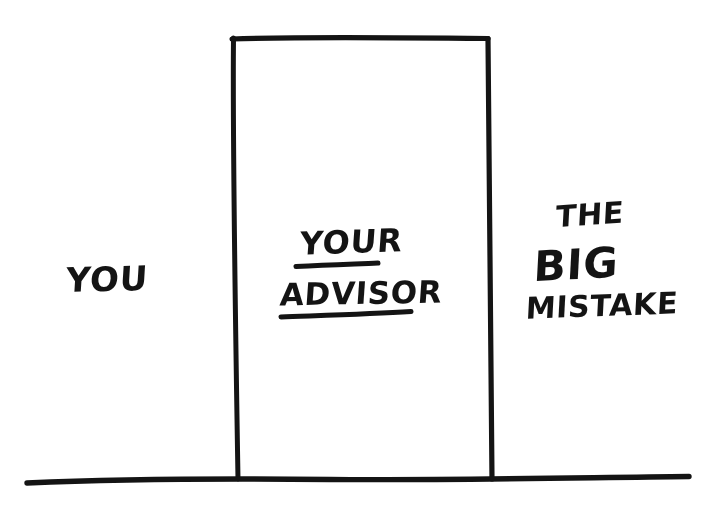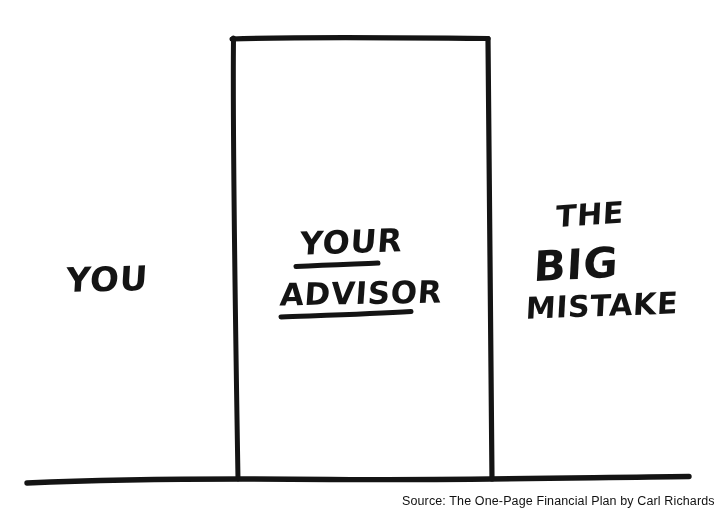--- a/index.html
+++ b/index.html
@@ -106,15 +106,14 @@
   <div class="sk-label" id="label-your">YOUR</div>
 
   <div class="sk-label" id="label-advisor">ADVISOR</div>
 
   <div class="sk-label" id="label-the">THE</div>
 
   <div class="sk-label" id="label-big">BIG</div>
 
   <div class="sk-label" id="label-mistake">MISTAKE</div>
 
-  <div id="caption">Source: The One-Page Financial Plan by Carl Richards</div>
 
 </div>
 
 </body></html>

